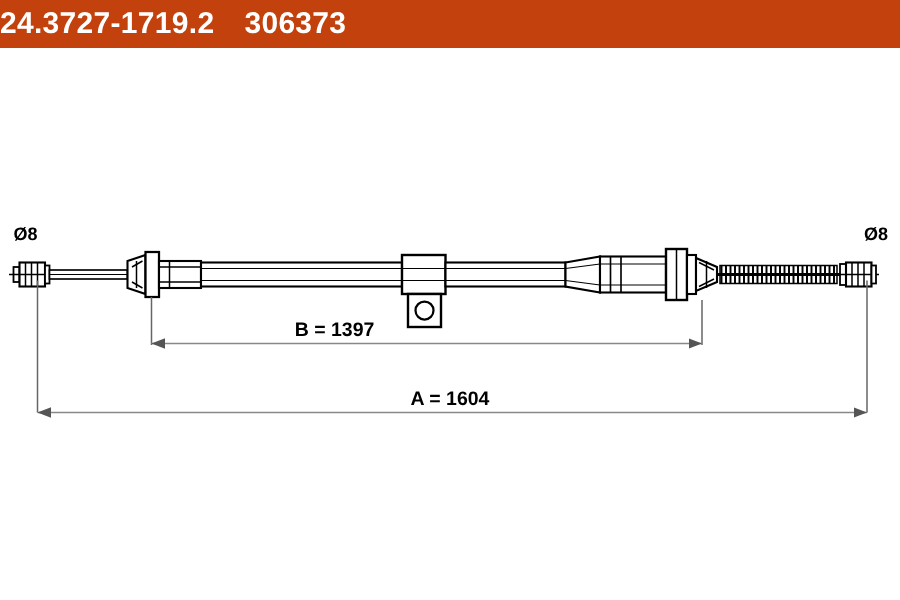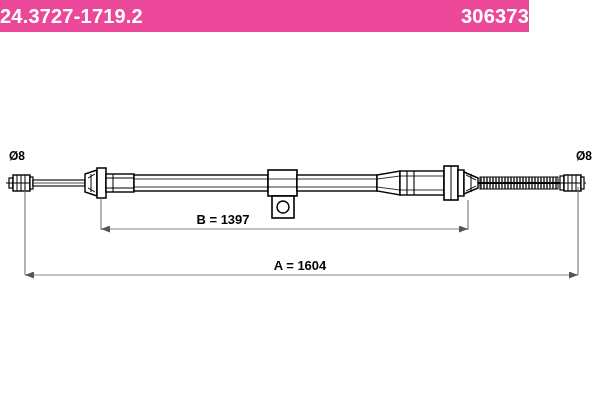--- a/index.html
+++ b/index.html
@@ -17,26 +17,26 @@
     position: relative;
     width: 600px;
     height: 400px;
     background: #ffffff;
   }
   
   #header-bar {
     position: absolute;
     left: 0;
     top: 0;
-    width: 529px;
+    width: 600px;
     height: 32px;
-    background: #ec4899;
+    background: #c2410c;
     display: flex;
     align-items: center;
-    justify-content: space-between;
+    justify-content: flex-start;
     gap: 20px;
   }
   .header-text {
     color: #ffffff;
     font-size: 20px;
     font-weight: bold;
     letter-spacing: 0.2px;
     line-height: 1;
     white-space: nowrap;
   }

